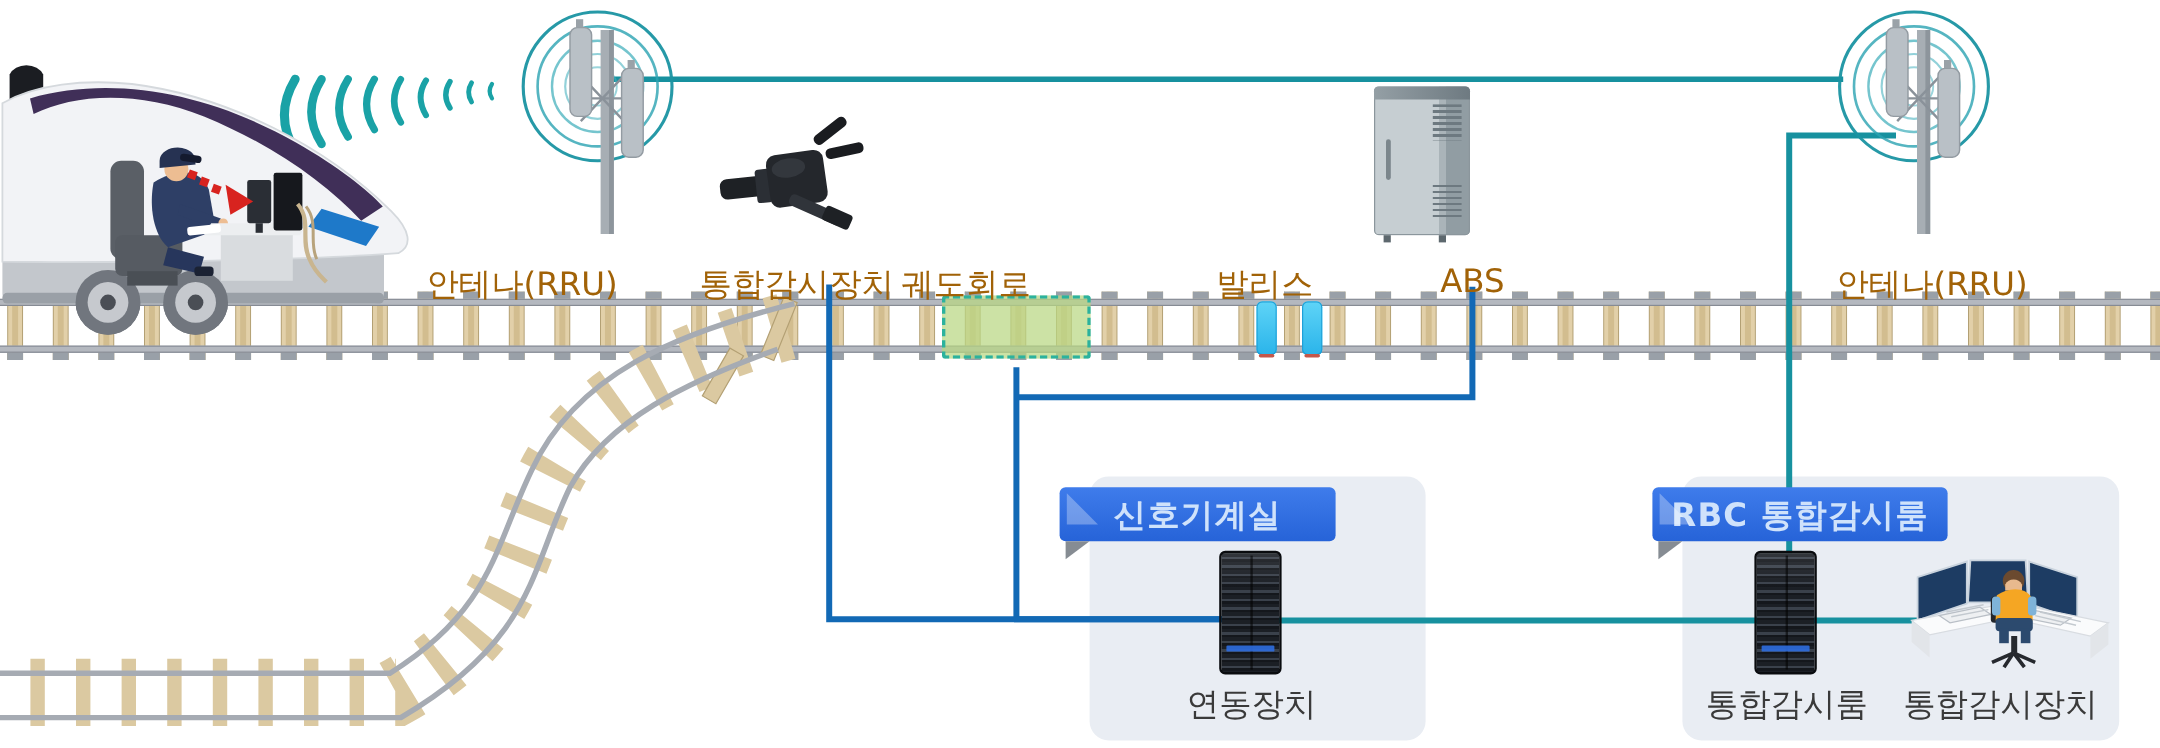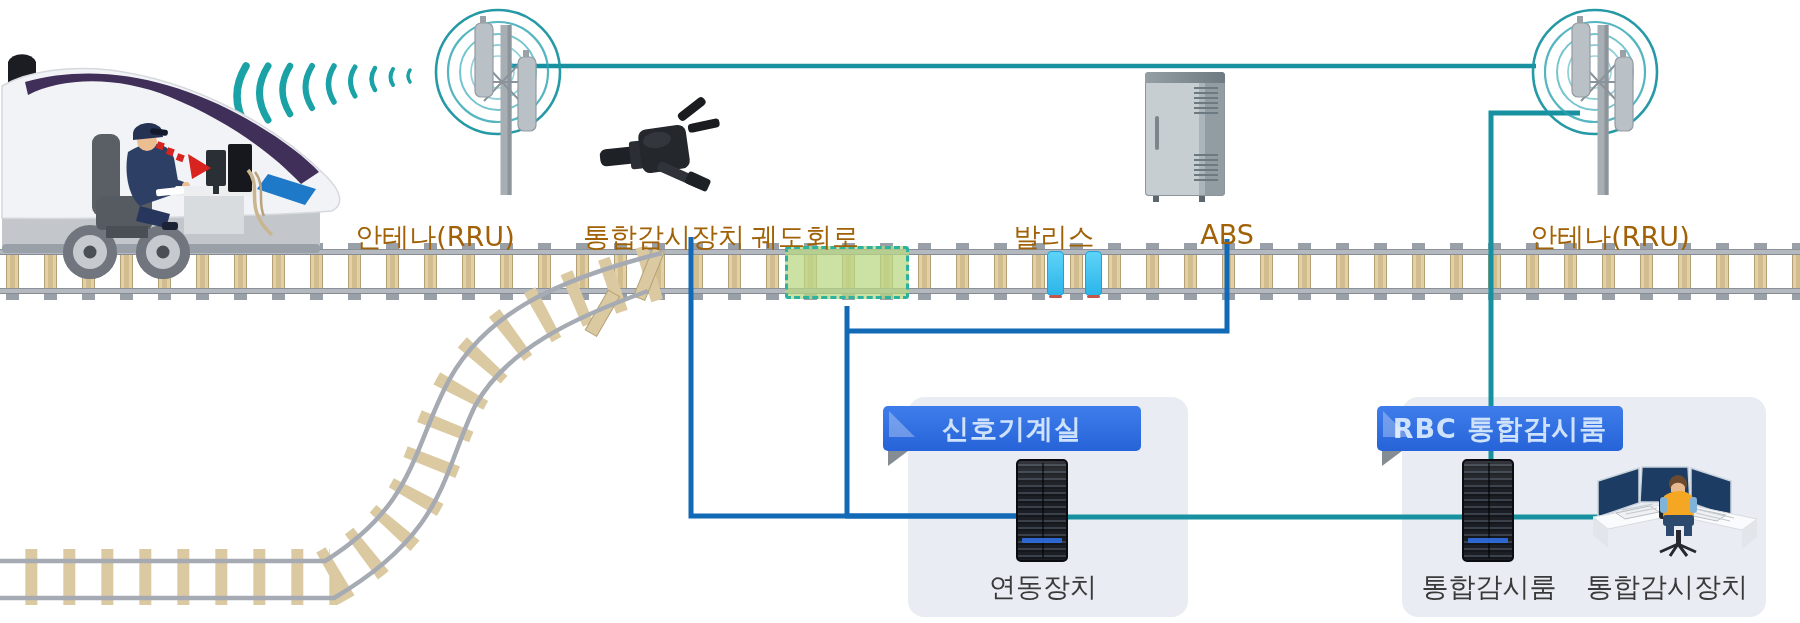--- a/index.html
+++ b/index.html
@@ -49,21 +49,21 @@
   .rack::after{content:"";position:absolute;left:4px;right:4px;bottom:17px;height:5px;background:#2e6de0;opacity:.9;border-radius:1px;}
   .rack-il{left:1016px}.rack-rbc{left:1462px}
   
   .banner{position:absolute;top:406px;height:45px;z-index:5;border-radius:5px;
     background:linear-gradient(180deg,#3f7ceb,#2663d8);display:flex;align-items:center;justify-content:center;
     color:#cfe2fb;font-size:27px;font-weight:600;letter-spacing:1px;}
   .banner::after{content:"";position:absolute;left:5px;top:100%;width:0;height:0;
     border-top:15px solid #868c93;border-right:20px solid transparent;}
   .banner::before{content:"";position:absolute;left:6px;top:5px;width:0;height:0;
     border-bottom:26px solid rgba(255,255,255,.30);border-right:26px solid transparent;}
-  .banner-signal{left:883px;width:258px;}
+  .banner-signal{left:883px;width:230px;}
   .banner-rbc{left:1377px;width:246px;}
   
   .lbl{position:absolute;top:219px;transform:translateX(-50%);z-index:5;color:#a16207;
        font-size:27px;white-space:nowrap;}
   .lbl2{position:absolute;top:569px;transform:translateX(-50%);z-index:5;color:#3a3a3a;
        font-size:27px;white-space:nowrap;}
 </style>
 </head>
 <body>
 

